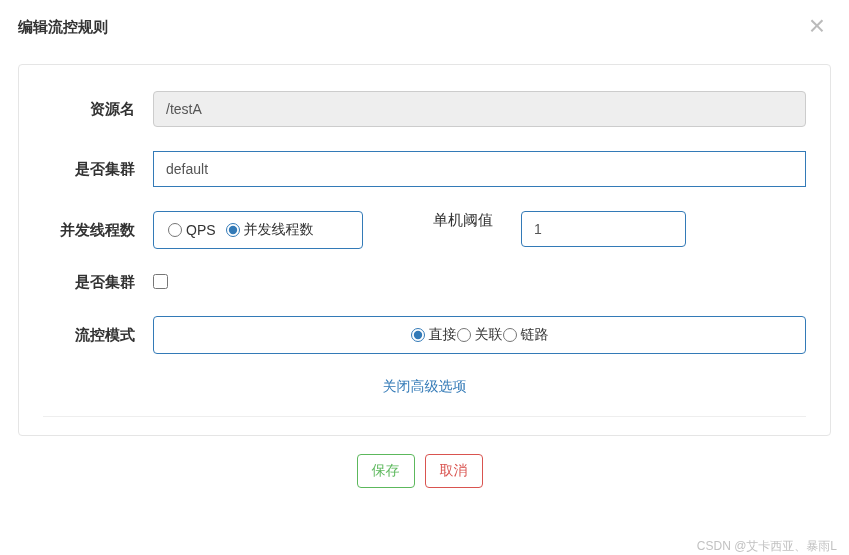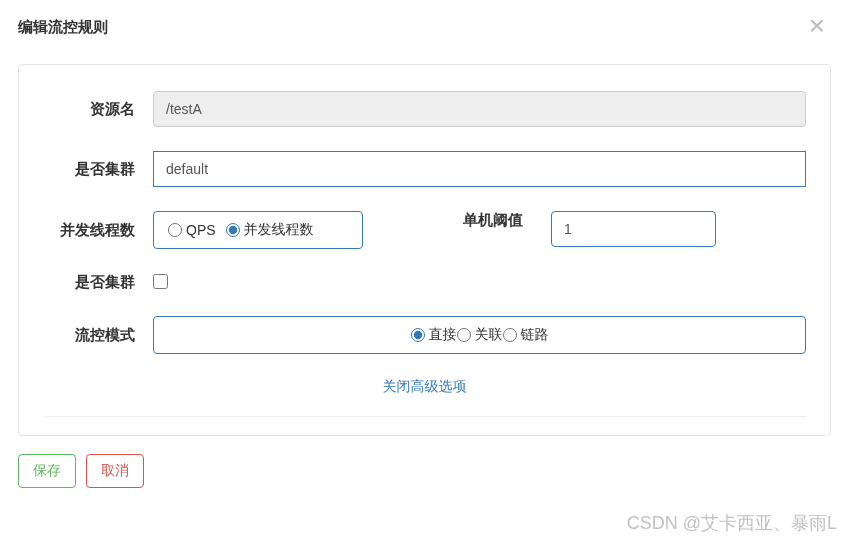--- a/index.html
+++ b/index.html
@@ -11,31 +11,31 @@
     .modal-body { border: 1px solid #e5e5e5; border-radius: 4px; margin: 12px 18px 0 18px; padding: 26px 24px 18px 24px; }
     .form-row { display: flex; align-items: center; margin-bottom: 24px; }
     .form-label { width: 110px; text-align: right; font-weight: bold; font-size: 15px; color: #333; padding-right: 18px; flex-shrink: 0; }
     .form-control { flex: 1; }
     .input-disabled { width: 100%; padding: 9px 12px; background: #eee; border: 1px solid #ccc; border-radius: 4px; color: #555; font-size: 14px; }
     .input-text { width: 100%; padding: 9px 12px; border: 1px solid #337ab7; border-radius: 0; font-size: 14px; color: #555; outline: none; }
     .radio-label { display: flex; align-items: center; gap: 4px; font-size: 14px; color: #333; cursor: pointer; }
     .radio-label input[type="radio"] { width: 14px; height: 14px; accent-color: #337ab7; cursor: pointer; }
     .threshold-row { display: flex; align-items: flex-start; gap: 0; }
     .threshold-radios { border: 1px solid #337ab7; border-radius: 4px; padding: 9px 14px; display: flex; gap: 10px; min-width: 210px; }
-    .threshold-label2 { font-weight: bold; font-size: 15px; color: #333; margin-left: 100px; margin-right: 28px; }
+    .threshold-label2 { font-weight: normal; font-size: 15px; color: #333; margin-left: 70px; margin-right: 28px; }
     .threshold-input { width: 165px; padding: 9px 12px; border: 1px solid #337ab7; border-radius: 4px; font-size: 14px; color: #555; outline: none; }
     .checkbox-plain { width: 15px; height: 15px; cursor: pointer; }
     .mode-box { border: 1px solid #337ab7; border-radius: 4px; padding: 9px 14px; display: flex; justify-content: center; width: 100%; }
     .advanced-link { text-align: center; color: #337ab7; font-size: 14px; cursor: pointer; margin-top: 4px; margin-bottom: 10px; }
     .divider { border: none; border-top: 1px solid #eee; margin: 20px 0 0 0; }
-    .modal-footer { display: flex; justify-content: flex-start; gap: 10px; padding: 18px 28px 18px 18px; }
+    .modal-footer { display: flex; justify-content: center; gap: 10px; padding: 18px 28px 18px 18px; }
     .btn { padding: 7px 14px; border-radius: 4px; font-size: 14px; cursor: pointer; background: #fff; }
     .btn-save { border: 1px solid #5cb85c; color: #5cb85c; }
     .btn-cancel { border: 1px solid #d9534f; color: #d9534f; }
-    .watermark { position: absolute; bottom: 20px; right: 12px; color: rgba(160,160,160,0.65); font-size: 18px; pointer-events: none; }
+    .watermark { position: absolute; bottom: 0; right: 12px; color: rgba(160,160,160,0.65); font-size: 12px; pointer-events: none; }
   </style>
 </head>
 <body>
 
 <div class="modal">
 
   <div class="modal-header">
     <div class="modal-title">编辑流控规则</div>
     <div class="close-x">×</div>
   </div>

